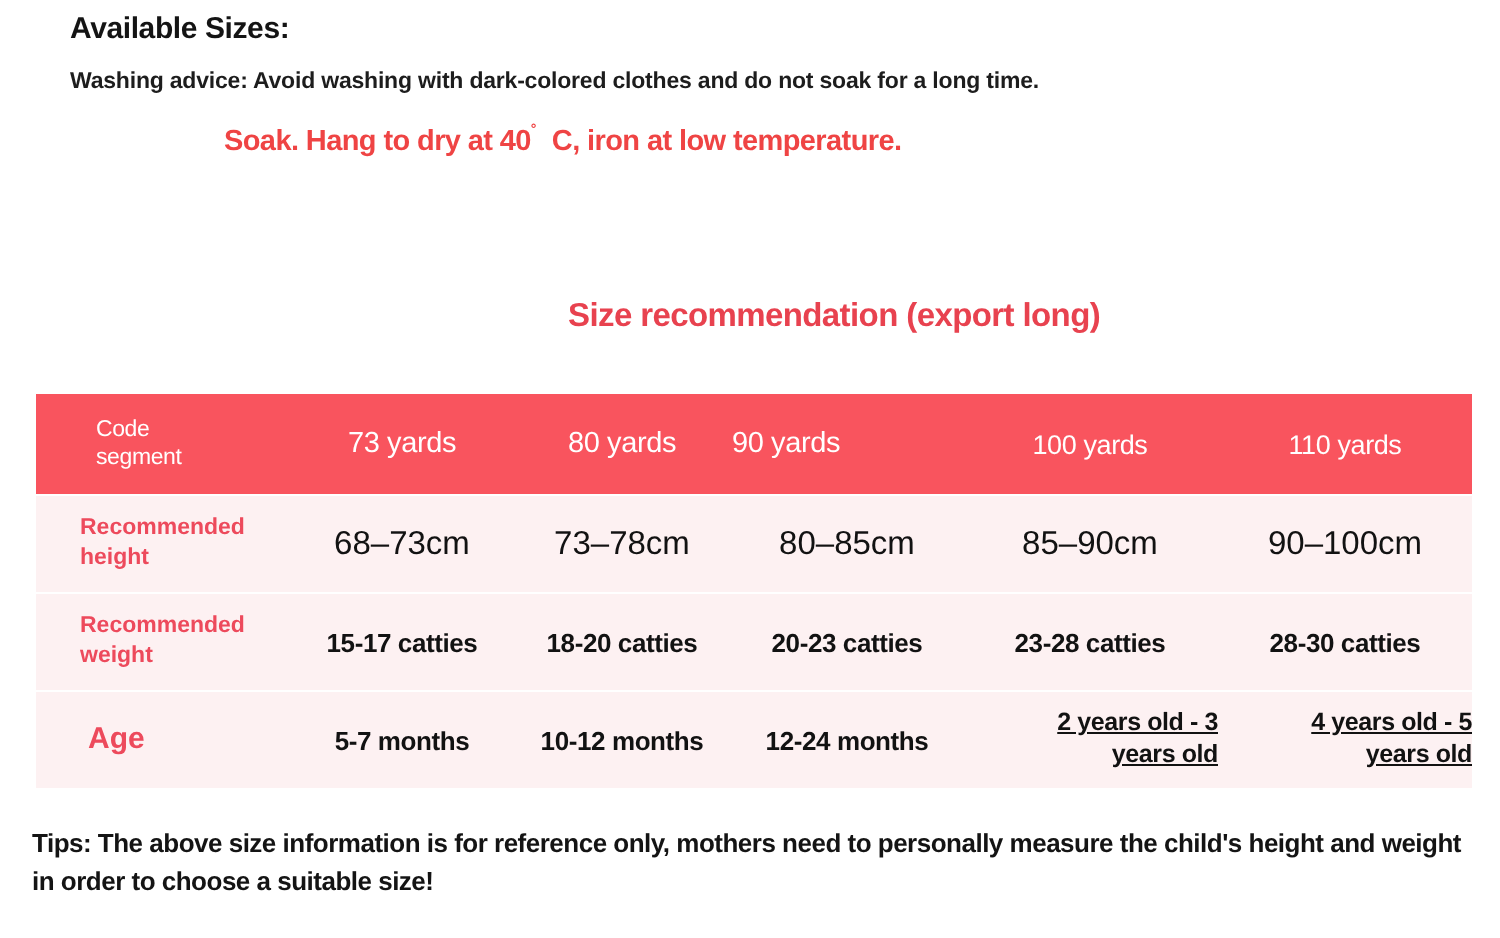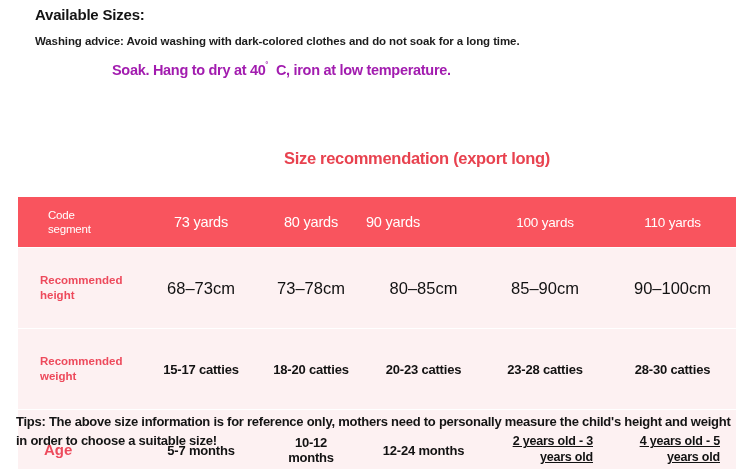--- a/index.html
+++ b/index.html
@@ -44,21 +44,21 @@
     letter-spacing: -0.1px;
     white-space: nowrap;
   }
 
   .soak-line {
     position: absolute;
     left: 112px;
     top: 61px;
     font-size: 14.5px;
     font-weight: bold;
-    color: #a21caf;
+    color: #ef4444;
     letter-spacing: -0.3px;
     white-space: nowrap;
   }
   .soak-line .deg {
     font-size: 9px;
     vertical-align: super;
     letter-spacing: 0;
   }
 
   
@@ -101,21 +101,21 @@
     padding-left: 30px;
     text-align: left;
   }
 
   .sizetable tr.data-row {
     background: #fdf1f2;
   }
   .sizetable tr.data-row td {
     height: 48px;
     vertical-align: middle;
-    padding: 16px;
+    padding: 0;
     border-top: 1px solid #ffffff;
     border-bottom: 1px solid #ffffff;
     margin-left: 24px;
   }
   .sizetable tr.data-row td.rowlabel {
     color: #ed4a5c;
     font-weight: bold;
     font-size: 11.5px;
     line-height: 1.3;
     padding-left: 22px;

